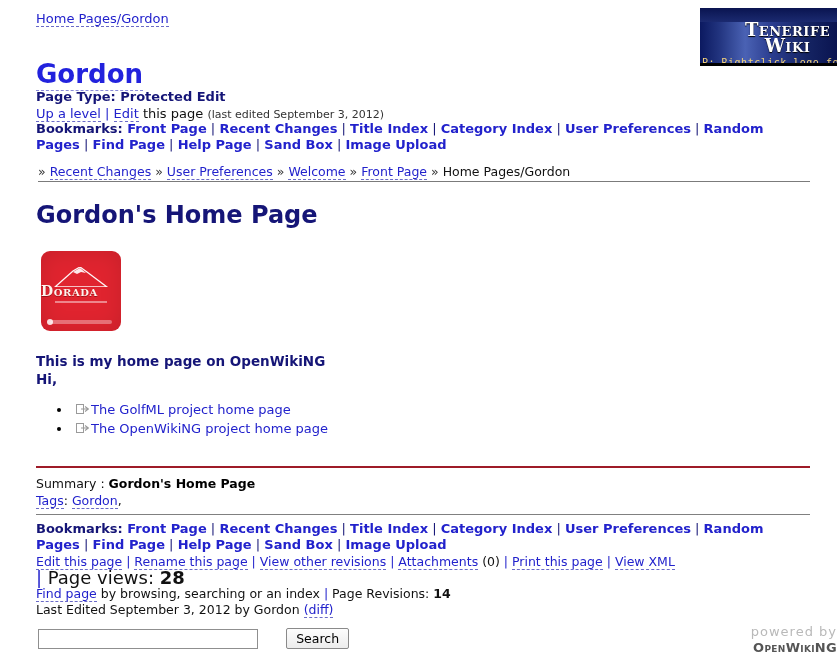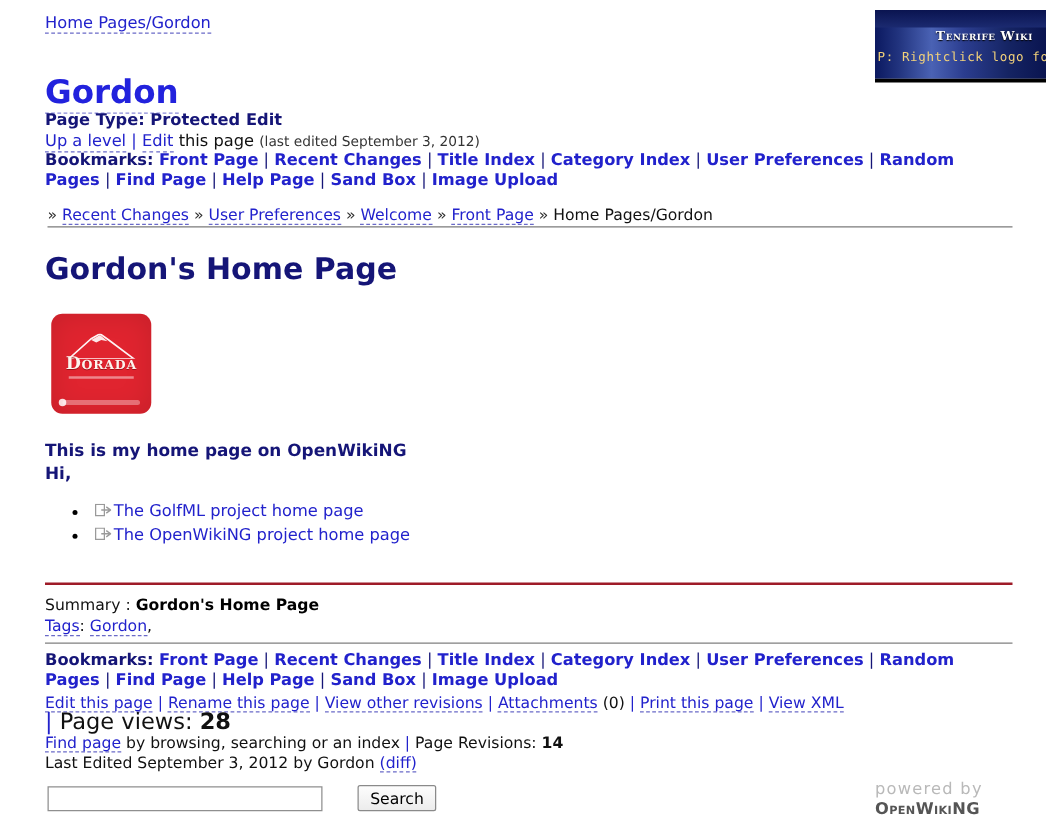--- a/index.html
+++ b/index.html
@@ -40,21 +40,21 @@
   #logo .logo-top {
     height: 14px;
     background: linear-gradient(180deg,#0a1450 0%, #1b2a70 100%);
   }
   #logo .logo-title {
     text-align: center;
     color: #ffffff;
     font-family: "DejaVu Serif", "Liberation Serif", serif;
     font-variant: small-caps;
     font-weight: bold;
-    font-size: 10px;
+    font-size: 18px;
     letter-spacing: 0.5px;
     line-height: 16px;
     text-shadow: 0 1px 1px #000;
     margin-left: 38px;
   }
   #logo .logo-tip {
     margin-top: 2px;
     color: #f3d27a;
     font-family: "DejaVu Sans Mono", "Liberation Mono", monospace;
     font-size: 10px;
@@ -152,21 +152,20 @@
     left: 12px;
     top: 16px;
     width: 56px;
     height: 20px;
   }
   #coaster .word {
     position: absolute;
     top: 32px;
     left: 0;
     width: 80px;
-    text-align: center;
     color: #fdf4ee;
     font-family: "DejaVu Serif", "Liberation Serif", serif;
     font-weight: bold;
     font-size: 14px;
     letter-spacing: 0.6px;
     font-variant: small-caps;
     text-shadow: 0 1px 0 #9c1119;
   }
   #coaster .rule {
     position: absolute;
@@ -327,21 +326,21 @@
     border: 1px solid #8a8a8a;
     border-radius: 2px;
     cursor: pointer;
   }
 
   #powered {
     position: absolute;
     top: 624px;
     left: 700px;
     width: 137px;
-    text-align: left;
+    text-align: right;
   }
   #powered .pb {
     color: #b9b9b9;
     font-size: 13px;
     letter-spacing: 1px;
     line-height: 16px;
   }
   #powered .ow {
     color: #555555;
     font-weight: bold;

